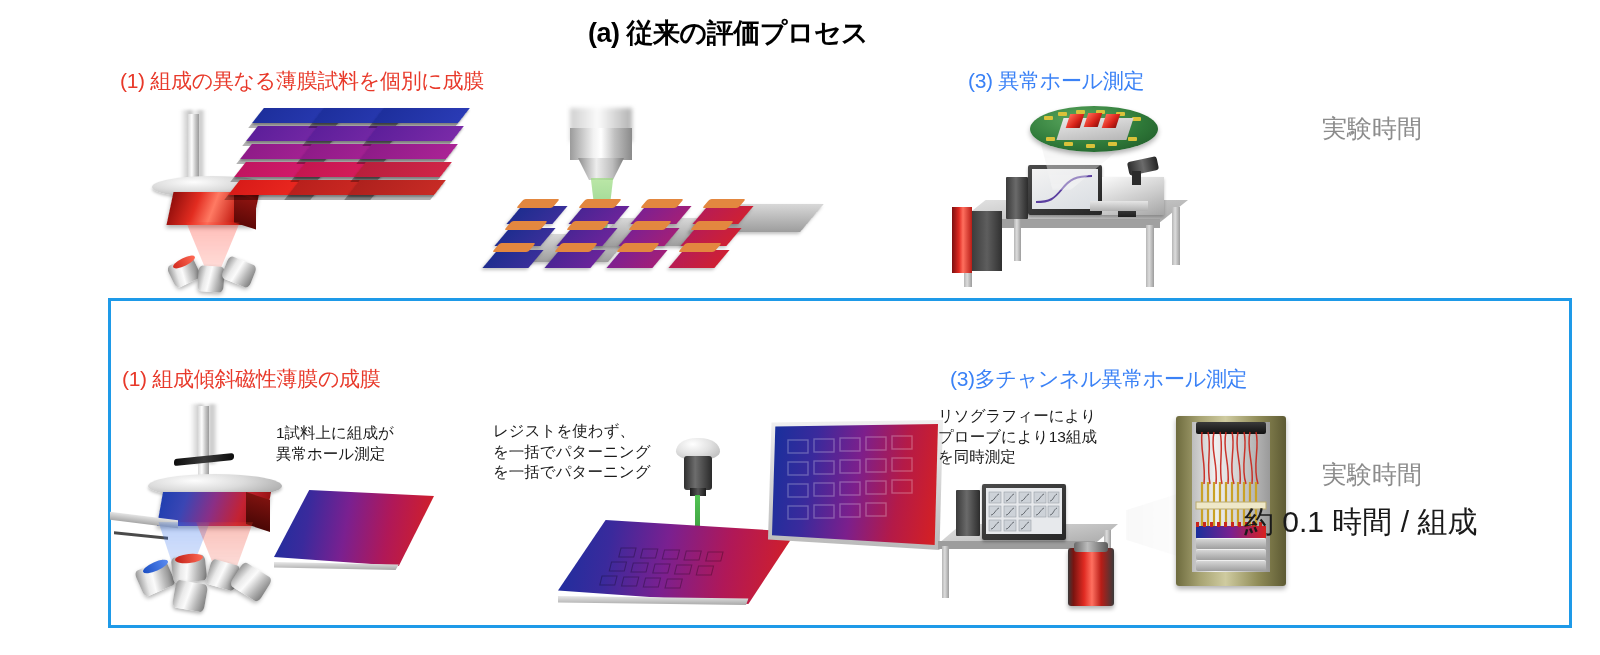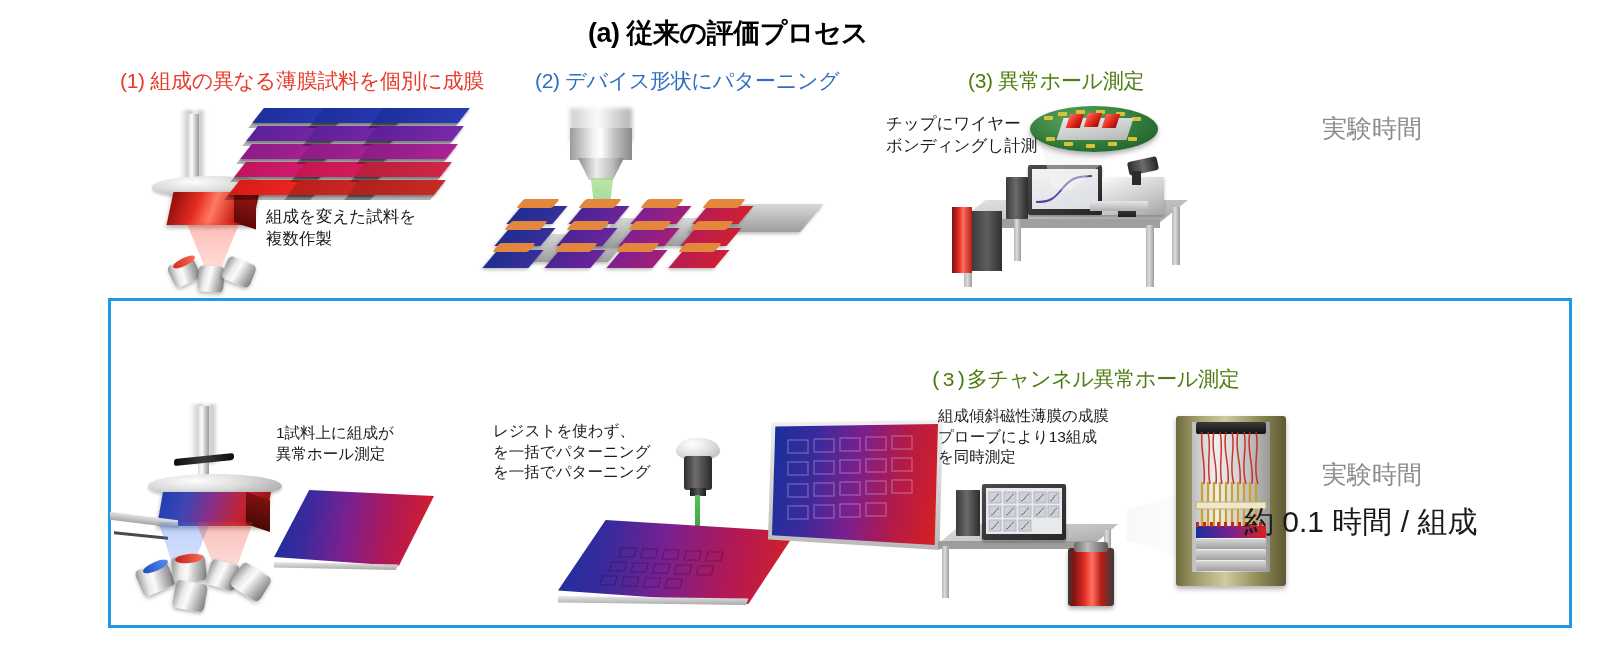--- a/index.html
+++ b/index.html
@@ -24,21 +24,21 @@
     white-space: nowrap;
     letter-spacing: -0.5px;
   }
   .step-label {
     font-size: 21px;
     white-space: nowrap;
     letter-spacing: -0.3px;
   }
   .step-red   { color: #e8392a; }
   .step-blue  { color: #2e6fc4; }
-  .step-green { color: #4d7c0f; }
+  .step-green { color: #3b82f6; }
 
   .caption {
     font-size: 16.5px;
     color: #1a1a1a;
     line-height: 1.33;
     white-space: nowrap;
   }
   .caption-sm {
     font-size: 15.5px;
     color: #1a1a1a;
@@ -207,21 +207,20 @@
   .wire-bundle { overflow: visible; }
 </style>
 </head>
 <body>
 
 <div class="abs" style="left:0;top:0;width:1600px;height:298px;">
 
   <div class="abs panel-title" style="left:588px;top:15px;">(a) 従来の評価プロセス</div>
 
   <div class="abs step-label step-red" style="left:120px;top:67px;">(1) 組成の異なる薄膜試料を個別に成膜</div>
-  <div class="abs step-label step-blue" style="left:535px;top:67px;">(2) デバイス形状にパターニング</div>
   <div class="abs step-label step-green" style="left:968px;top:67px;">(3) 異常ホール測定</div>
 
   <div class="abs" style="left:150px;top:110px;width:145px;height:175px;">
 
     <div class="abs shaft-blur" style="left:30px;top:0;width:26px;height:70px;"></div>
 
     <div class="abs shaft" style="left:38px;top:4px;width:11px;height:70px;"></div>
 
     <div class="abs disc" style="left:2px;top:66px;width:120px;height:22px;"></div>
 
@@ -255,24 +254,20 @@
     <div class="plate" style="left:60px;top:54px;background:linear-gradient(95deg,#c4164f,#db1d5e);"></div>
     <div class="plate" style="left:54px;top:72px;background:linear-gradient(95deg,#b8201c,#d02a24);"></div>
 
     <div class="plate" style="left:138px;top:0;background:linear-gradient(95deg,#1d2f9c,#2a3bb5);"></div>
     <div class="plate" style="left:132px;top:18px;background:linear-gradient(95deg,#5d1f9a,#7a2aa8);"></div>
     <div class="plate" style="left:126px;top:36px;background:linear-gradient(95deg,#8e1b88,#aa2395);"></div>
     <div class="plate" style="left:120px;top:54px;background:linear-gradient(95deg,#b81f3c,#d02548);"></div>
     <div class="plate" style="left:114px;top:72px;background:linear-gradient(95deg,#ae211d,#c72b25);"></div>
   </div>
 
-  <div class="abs caption" style="left:266px;top:206px;">
-    <div>組成を変えた試料を</div>
-    <div>複数作製</div>
-  </div>
 
   <div class="abs" style="left:500px;top:108px;width:340px;height:170px;">
 
     <div class="abs" style="left:70px;top:0;width:62px;height:34px;filter:blur(2px);
                 background:linear-gradient(90deg,#cfcfcf,#fbfbfb 45%,#b2b2b2);"></div>
     <div class="abs" style="left:70px;top:20px;width:62px;height:32px;
                 background:linear-gradient(90deg,#9b9b9b,#f2f2f2 38%,#ffffff 50%,#c0c0c0 72%,#8a8a8a 100%);"></div>
     <div class="abs" style="left:78px;top:50px;width:46px;height:22px;
                 background:linear-gradient(90deg,#8e8e8e,#ededed 40%,#bdbdbd 75%,#7e7e7e);
                 clip-path:polygon(0 0,100% 0,76% 100%,24% 100%);"></div>
@@ -370,34 +365,31 @@
     <div class="carrier-pad" style="left:78px;top:36px;width:9px;height:4px;"></div>
     <div class="carrier-pad" style="left:98px;top:31px;width:9px;height:4px;"></div>
 
     <div class="abs" style="left:30px;top:12px;width:70px;height:22px;
                 background:linear-gradient(170deg,#e9e9e9,#b6b6b6);transform:skewX(-18deg);"></div>
     <div class="abs red-die" style="left:38px;top:8px;width:14px;height:14px;transform:skewX(-18deg);"></div>
     <div class="abs red-die" style="left:56px;top:7px;width:14px;height:14px;transform:skewX(-18deg);"></div>
     <div class="abs red-die" style="left:74px;top:8px;width:14px;height:14px;transform:skewX(-18deg);"></div>
   </div>
 
-  <div class="abs caption" style="left:886px;top:113px;">
-    <div>チップにワイヤー</div>
-    <div>ボンディングし計測</div>
-  </div>
 
   <div class="abs time-label" style="left:1322px;top:112px;">実験時間</div>
 </div>
 
 <div class="abs panel-b-frame"></div>
 
 <div class="abs" style="left:108px;top:298px;width:1464px;height:330px;">
 
 
-  <div class="abs step-label step-green" style="left:822px;top:67px;font-family:Liberation Mono, monospace;">(3)多チャンネル異常ホール測定</div>
+  <div class="abs step-label step-red" style="left:14px;top:67px;">(1) 組成傾斜磁性薄膜の成膜</div>
+  <div class="abs step-label step-green" style="left:842px;top:67px;">(3)多チャンネル異常ホール測定</div>
 
   <div class="abs" style="left:26px;top:106px;width:180px;height:200px;">
     <div class="abs shaft-blur" style="left:56px;top:0;width:28px;height:60px;"></div>
     <div class="abs shaft" style="left:64px;top:2px;width:11px;height:76px;"></div>
 
     <div class="abs" style="left:40px;top:52px;width:60px;height:7px;border-radius:3px;
                 background:linear-gradient(90deg,#0d0d0d,#3a3a3a 50%,#0d0d0d);transform:skewY(-6deg);"></div>
     <div class="abs disc" style="left:14px;top:70px;width:134px;height:24px;"></div>
 
     <div class="abs" style="left:26px;top:88px;width:108px;height:34px;transform:skewX(-10deg);
@@ -505,21 +497,21 @@
         <rect x="120" y="56" width="20" height="13"></rect>
         <rect x="16" y="82" width="20" height="13"></rect>
         <rect x="42" y="81" width="20" height="13"></rect>
         <rect x="68" y="80" width="20" height="13"></rect>
         <rect x="94" y="79" width="20" height="13"></rect>
       </g>
     </svg>
   </div>
 
   <div class="abs caption-sm" style="left:830px;top:108px;">
-    <div>組成傾斜磁性薄膜の成膜</div>
+    <div>リソグラフィーにより</div>
     <div>プローブにより13組成</div>
     <div>を同時測定</div>
   </div>
 
   <div class="abs" style="left:830px;top:180px;width:230px;height:130px;">
 
     <div class="abs bench-top" style="left:0;top:46px;width:180px;height:20px;
                 clip-path:polygon(13% 0,100% 0,87% 100%,0 100%);"></div>
     <div class="abs" style="left:0;top:63px;width:157px;height:8px;background:#9d9d9d;"></div>
     <div class="abs bench-leg" style="left:4px;top:68px;width:7px;height:52px;"></div>

